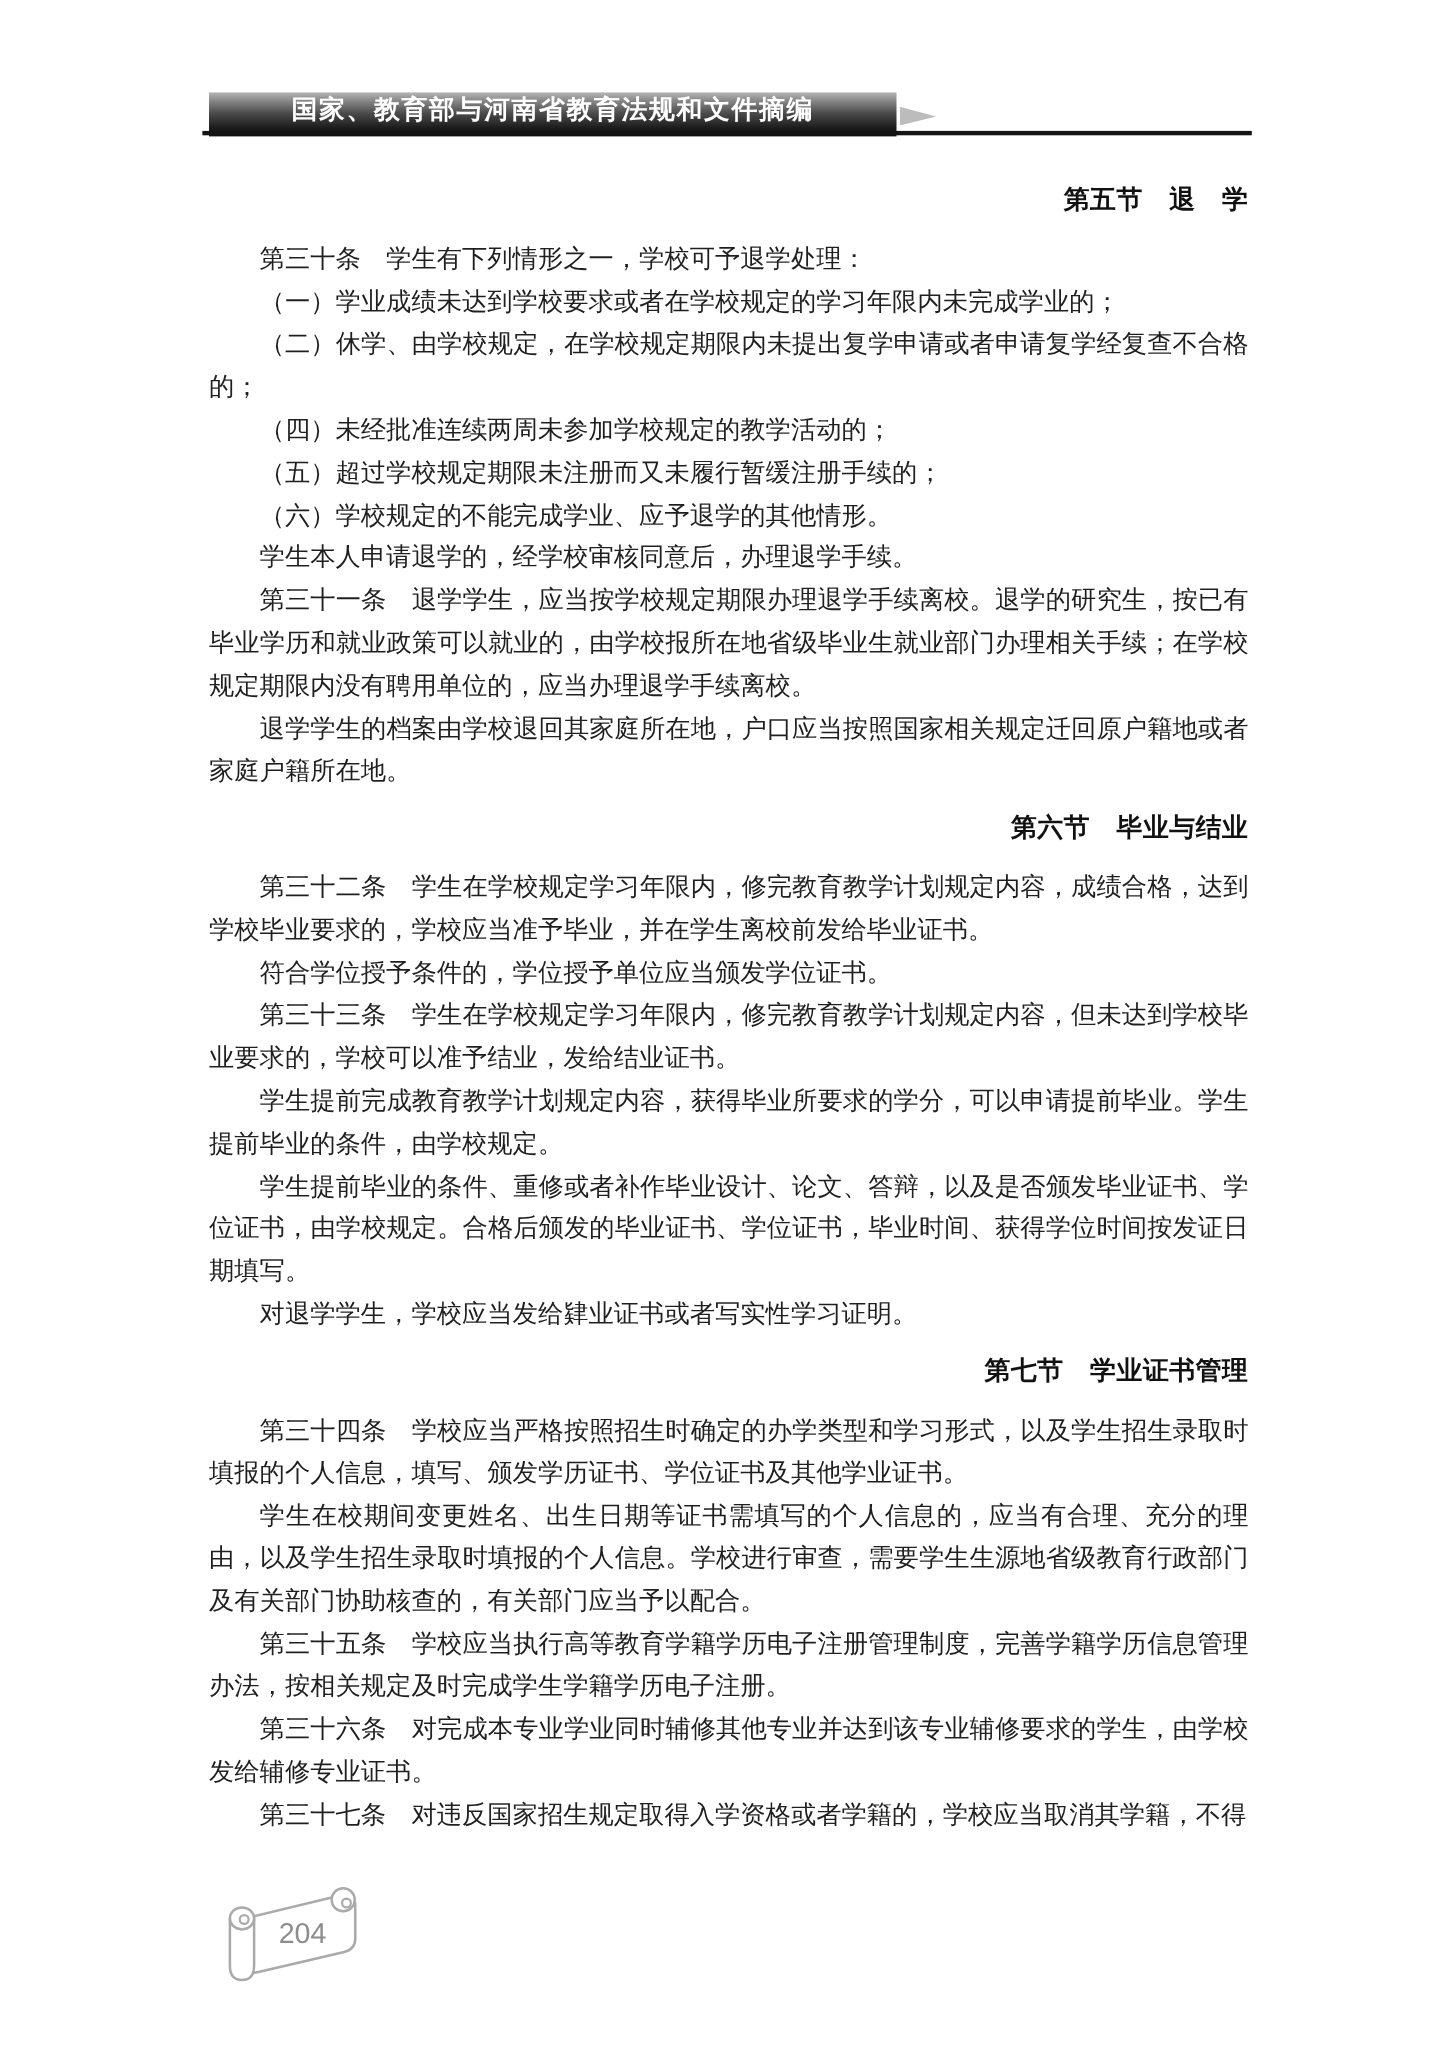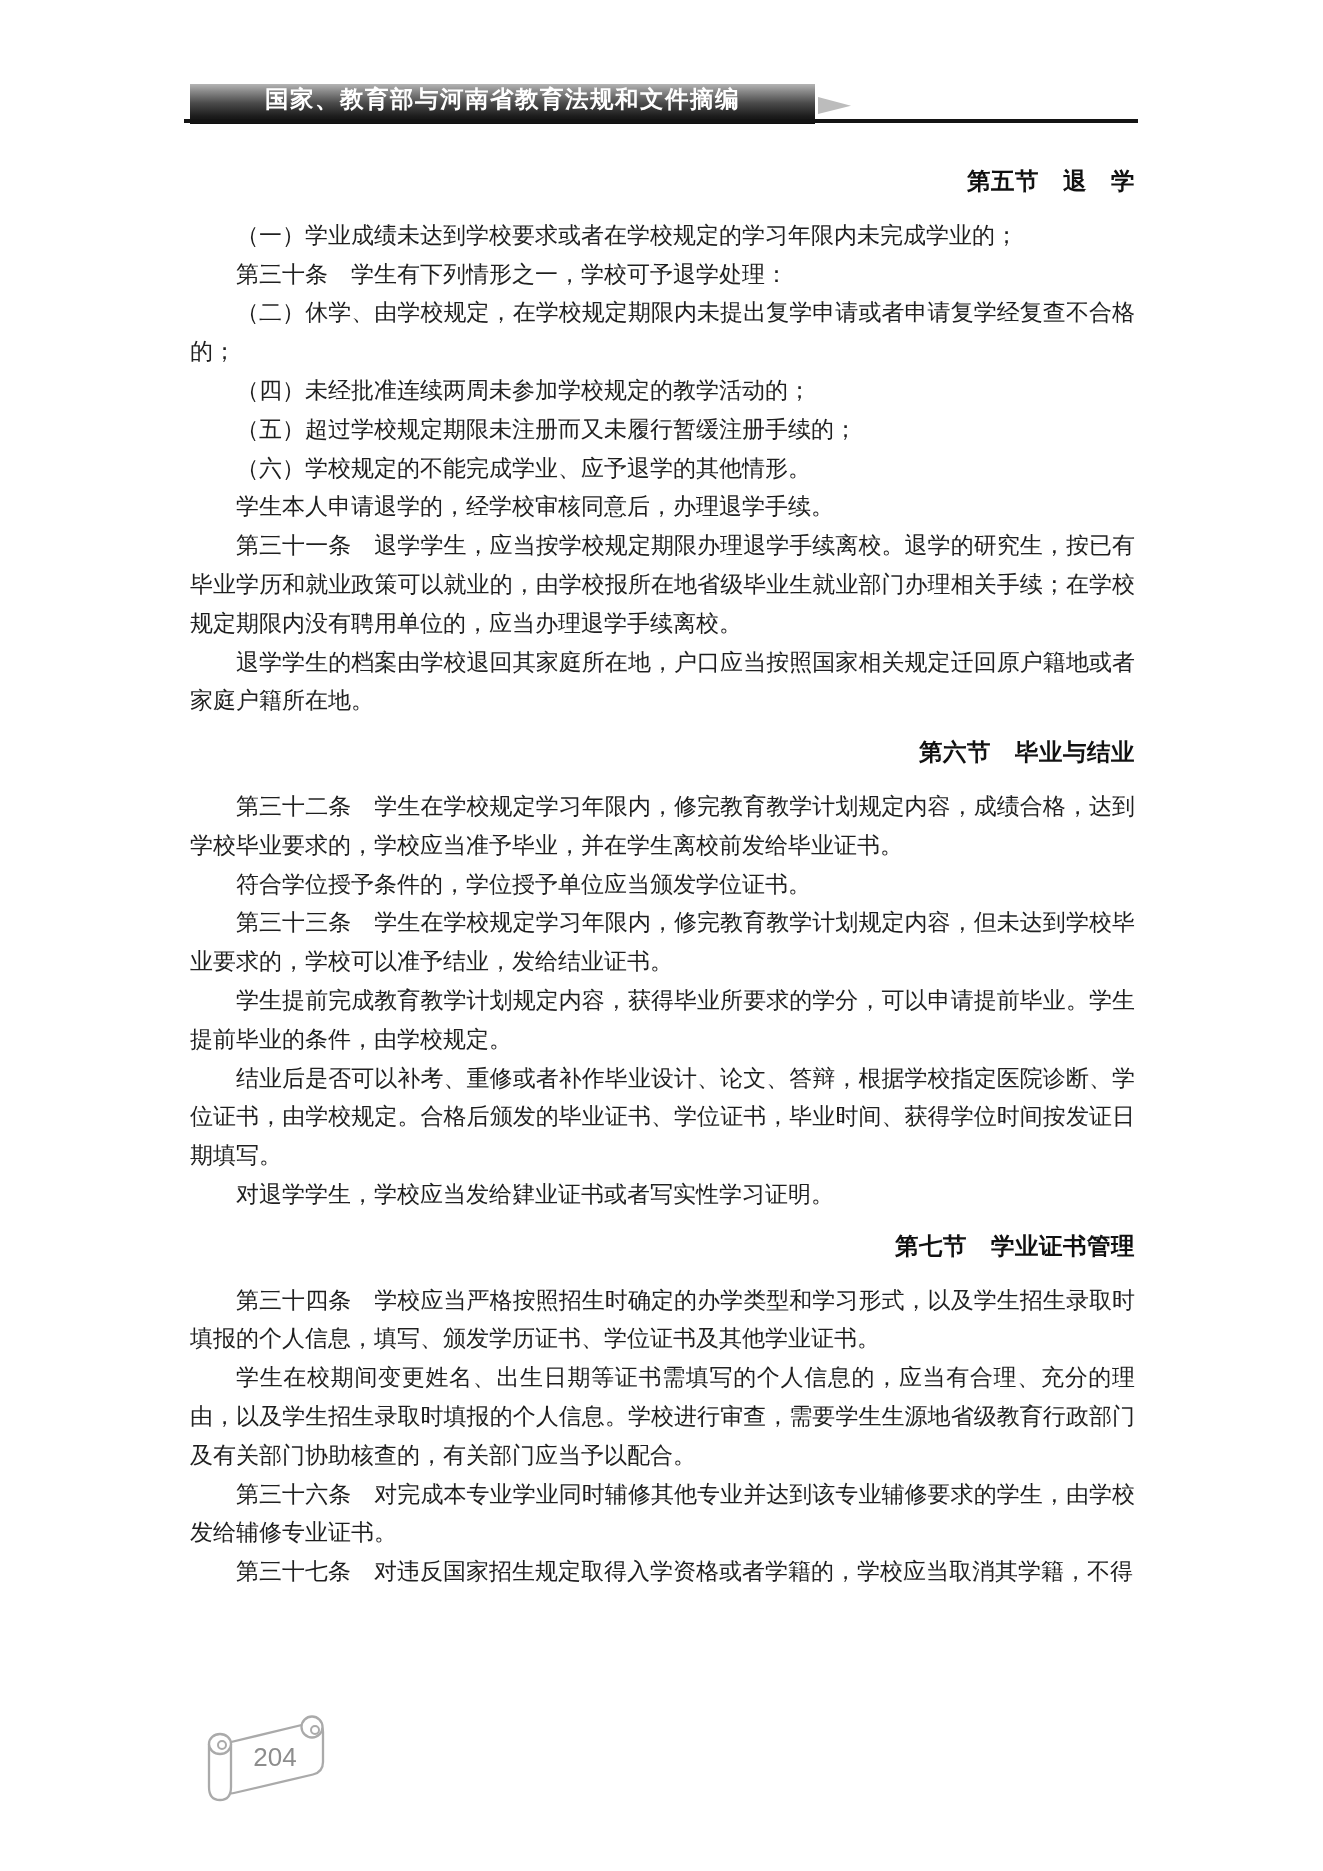--- a/index.html
+++ b/index.html
@@ -51,43 +51,44 @@
 
   <div class="banner">
     <span>国家、教育部与河南省教育法规和文件摘编</span>
   </div>
   <div class="banner-arrow"></div>
   <div class="header-rule"></div>
 
   <div class="content" id="content">
       <div class="section">
         <div class="section-title">第五节　退　学</div>
+        <p class="para">第三十条　学生有下列情形之一，学校可予退学处理：</p>
         <p class="para">（一）学业成绩未达到学校要求或者在学校规定的学习年限内未完成学业的；</p>
-        <p class="para">第三十条　学生有下列情形之一，学校可予退学处理：</p>
         <p class="para">（二）休学、由学校规定，在学校规定期限内未提出复学申请或者申请复学经复查不合格的；</p>
         <p class="para">（四）未经批准连续两周未参加学校规定的教学活动的；</p>
         <p class="para">（五）超过学校规定期限未注册而又未履行暂缓注册手续的；</p>
         <p class="para">（六）学校规定的不能完成学业、应予退学的其他情形。</p>
         <p class="para">学生本人申请退学的，经学校审核同意后，办理退学手续。</p>
         <p class="para">第三十一条　退学学生，应当按学校规定期限办理退学手续离校。退学的研究生，按已有毕业学历和就业政策可以就业的，由学校报所在地省级毕业生就业部门办理相关手续；在学校规定期限内没有聘用单位的，应当办理退学手续离校。</p>
         <p class="para">退学学生的档案由学校退回其家庭所在地，户口应当按照国家相关规定迁回原户籍地或者家庭户籍所在地。</p>
       </div>
       <div class="section">
         <div class="section-title">第六节　毕业与结业</div>
         <p class="para">第三十二条　学生在学校规定学习年限内，修完教育教学计划规定内容，成绩合格，达到学校毕业要求的，学校应当准予毕业，并在学生离校前发给毕业证书。</p>
         <p class="para">符合学位授予条件的，学位授予单位应当颁发学位证书。</p>
         <p class="para">第三十三条　学生在学校规定学习年限内，修完教育教学计划规定内容，但未达到学校毕业要求的，学校可以准予结业，发给结业证书。</p>
         <p class="para">学生提前完成教育教学计划规定内容，获得毕业所要求的学分，可以申请提前毕业。学生提前毕业的条件，由学校规定。</p>
-        <p class="para">结业后是否可以补考、重修或者补作毕业设计、论文、答辩，根据学校指定医院诊断、学位证书，由学校规定。合格后颁发的毕业证书、学位证书，毕业时间、获得学位时间按发证日期填写。</p>
+        <p class="para">学生提前毕业的条件、重修或者补作毕业设计、论文、答辩，以及是否颁发毕业证书、学位证书，由学校规定。合格后颁发的毕业证书、学位证书，毕业时间、获得学位时间按发证日期填写。</p>
         <p class="para">对退学学生，学校应当发给肄业证书或者写实性学习证明。</p>
       </div>
       <div class="section">
         <div class="section-title">第七节　学业证书管理</div>
         <p class="para">第三十四条　学校应当严格按照招生时确定的办学类型和学习形式，以及学生招生录取时填报的个人信息，填写、颁发学历证书、学位证书及其他学业证书。</p>
         <p class="para">学生在校期间变更姓名、出生日期等证书需填写的个人信息的，应当有合理、充分的理由，以及学生招生录取时填报的个人信息。学校进行审查，需要学生生源地省级教育行政部门及有关部门协助核查的，有关部门应当予以配合。</p>
+        <p class="para">第三十五条　学校应当执行高等教育学籍学历电子注册管理制度，完善学籍学历信息管理办法，按相关规定及时完成学生学籍学历电子注册。</p>
         <p class="para">第三十六条　对完成本专业学业同时辅修其他专业并达到该专业辅修要求的学生，由学校发给辅修专业证书。</p>
         <p class="para">第三十七条　对违反国家招生规定取得入学资格或者学籍的，学校应当取消其学籍，不得</p>
       </div>
     </div>
 
   <svg class="footer-scroll" viewBox="0 0 130 102" xmlns="http://www.w3.org/2000/svg">
 
     <path d="M25,31 L108,11 Q121,9 121,20 L121,50 Q121,60 111,62.5 L32,81 Q24,83 24,74 Z" fill="#ffffff" stroke="#aaaaaa" stroke-width="2.3" stroke-linejoin="round"></path>
 
     <circle cx="110" cy="15" r="10.5" fill="#ffffff" stroke="#aaaaaa" stroke-width="2.3"></circle>

